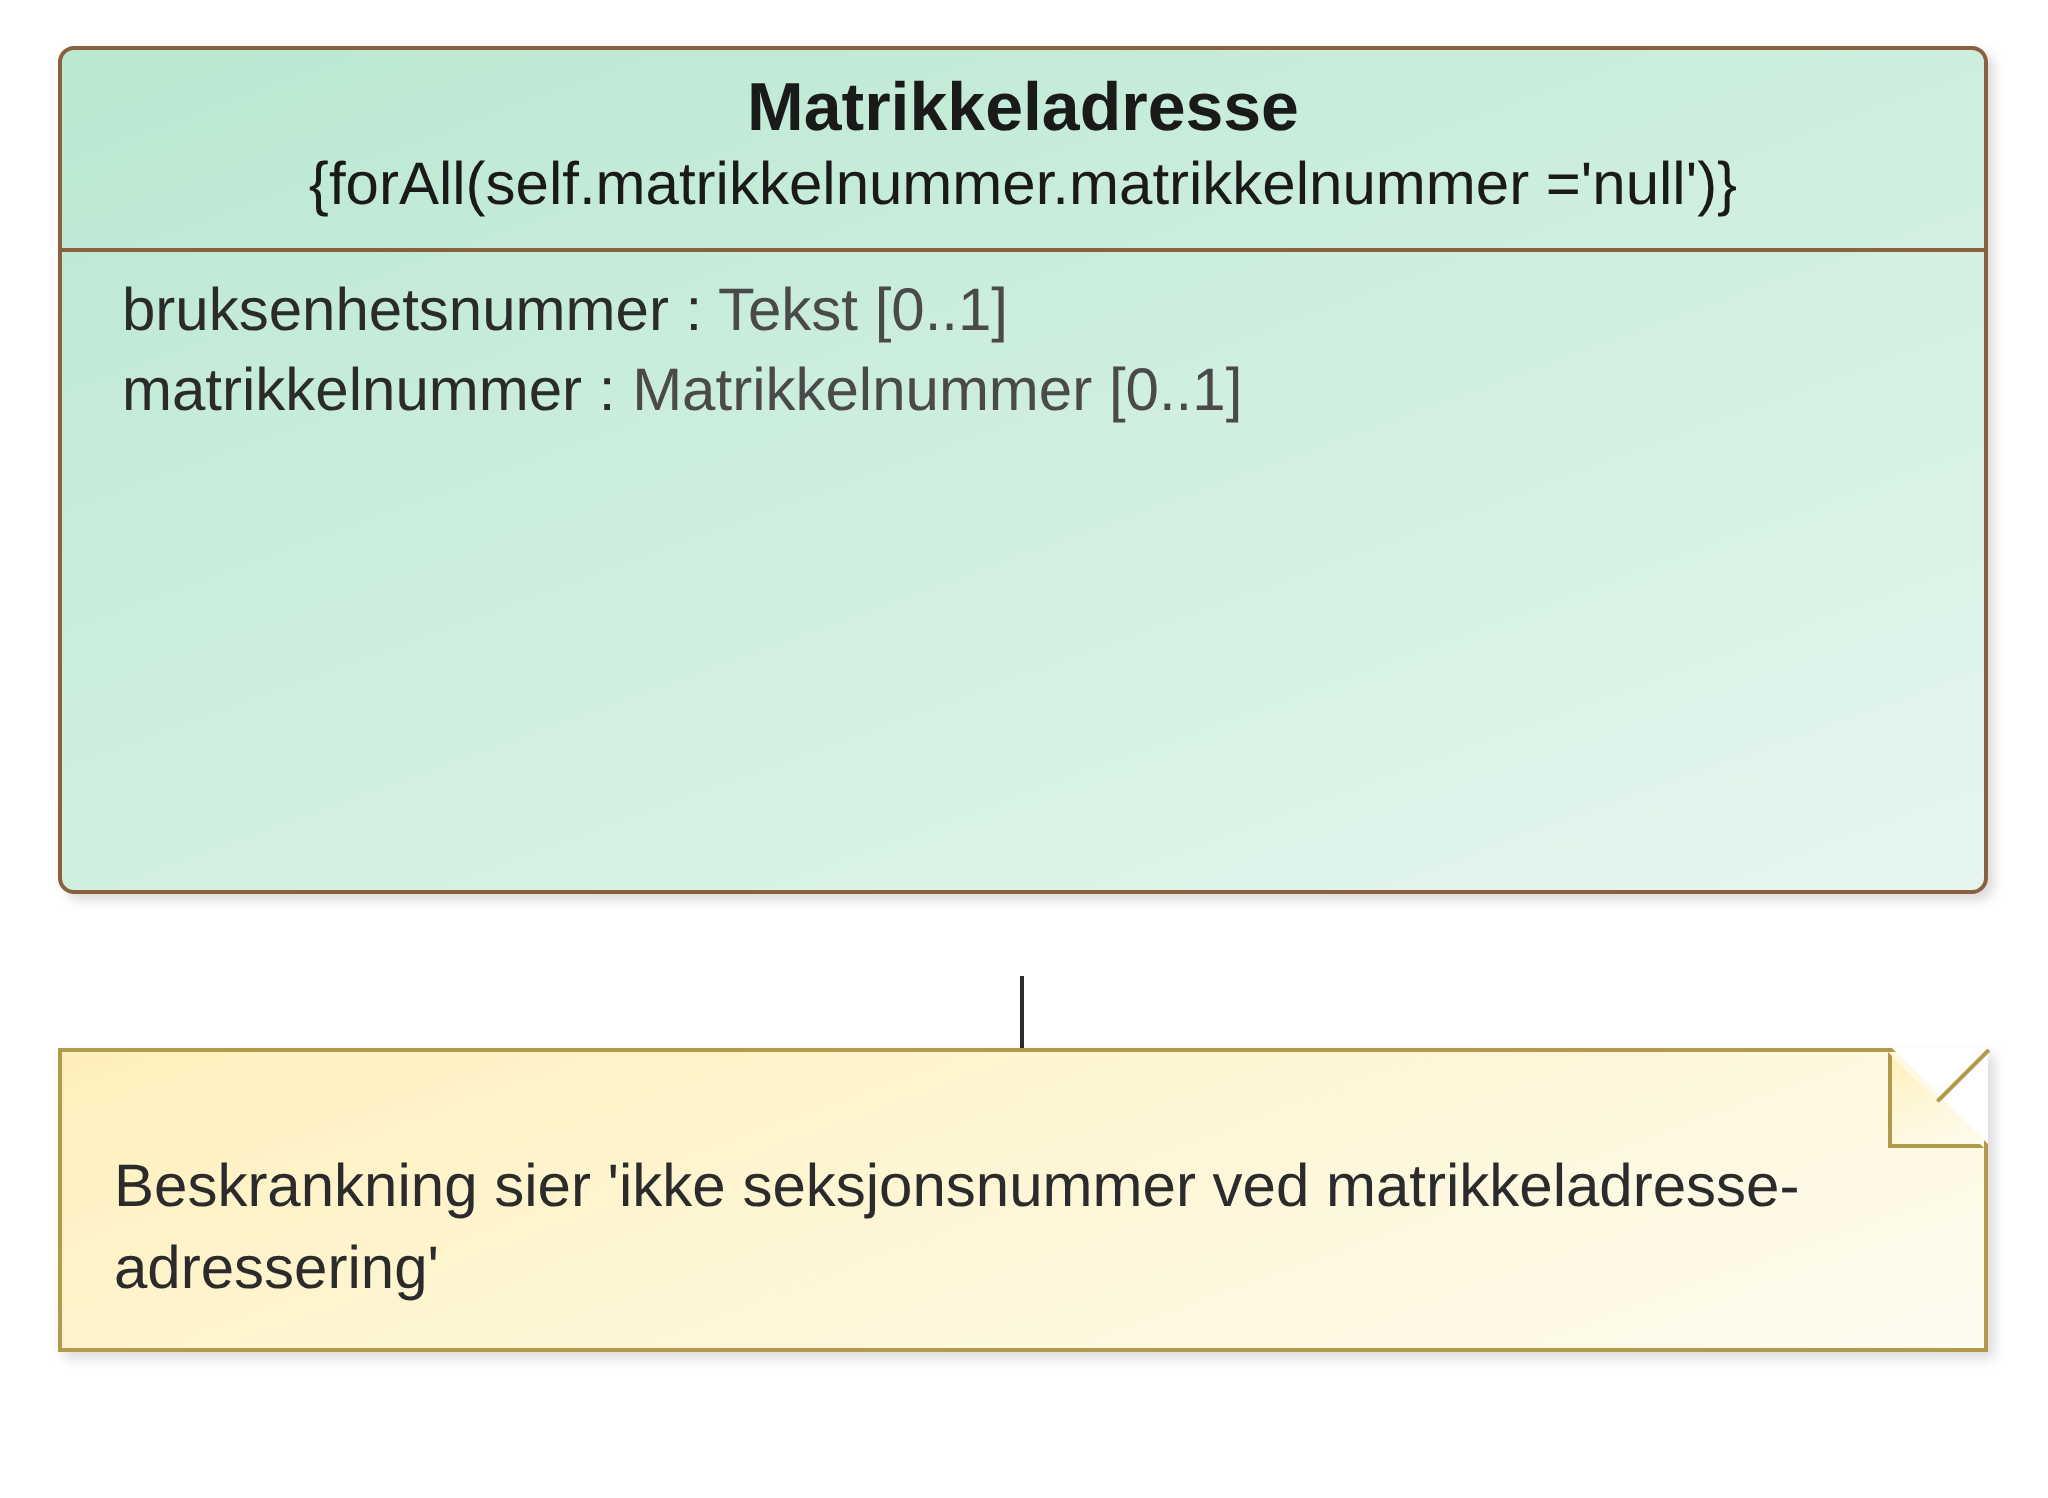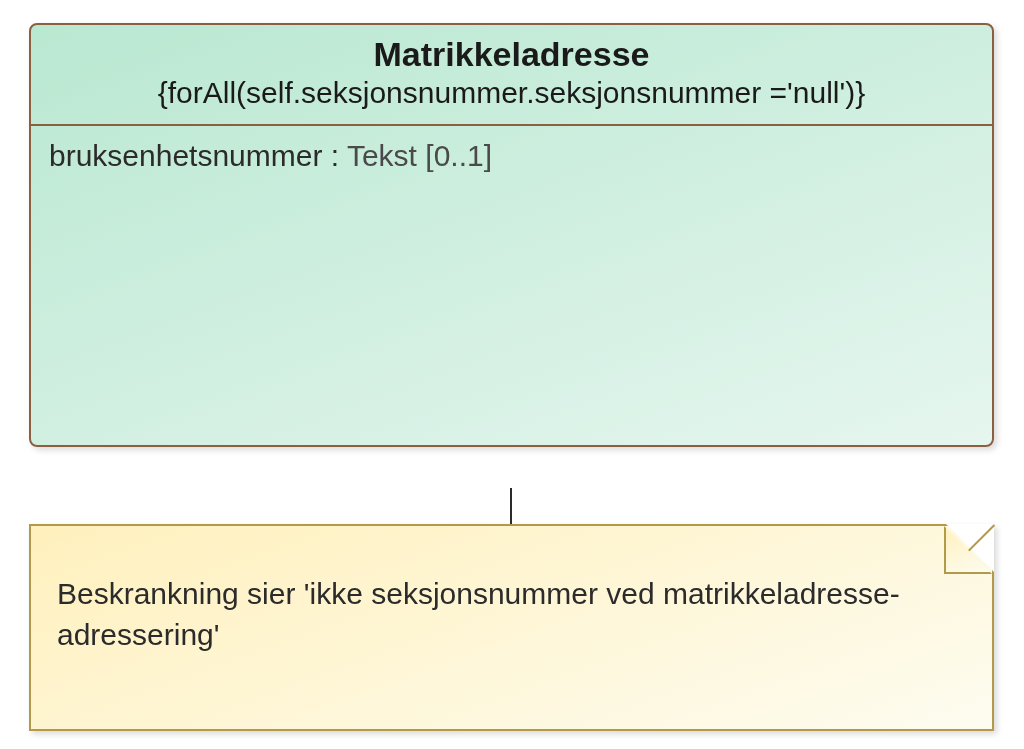--- a/index.html
+++ b/index.html
@@ -34,20 +34,21 @@
       color: #1a1a1a;
       margin-bottom: 2px;
     }
     .class-constraint {
       font-size: 30px;
       color: #1a1a1a;
     }
     .class-body {
       padding: 10px 18px;
       flex: 1;
+      margin-left: 12px;
     }
     .attribute {
       font-size: 30px;
       color: #2b2b2b;
       line-height: 1.32;
     }
     .attr-name { color: #2b2b2b; }
     .attr-type { color: #4a4a4a; }
 
     .connector {
@@ -57,21 +58,21 @@
       width: 2px;
       height: 37px;
       background: #2b2b2b;
     }
 
     .note {
       position: absolute;
       left: 29px;
       top: 524px;
       width: 965px;
-      height: 207px;
+      height: 152px;
       background: linear-gradient(160deg, #fff0bd 0%, #fdfcf0 100%);
       border: 2px solid #b29a4a;
       box-shadow: 3px 3px 6px rgba(0,0,0,0.15);
       padding: 48px 26px 10px 26px;
       font-size: 30px;
       color: #2b2b2b;
       line-height: 1.35;
     }
     .note-fold {
       position: absolute;
@@ -111,25 +112,28 @@
       transform-origin: right top;
       transform: rotate(-45deg) translateX(1px);
     }
   </style>
 </head>
 <body>
 
 <div class="uml-class">
   <div class="class-header">
     <div class="class-name">Matrikkeladresse</div>
-    <div class="class-constraint">{forAll(self.seksjonsnummer.seksjonsnummer ='null')}</div>
+    <div class="class-constraint">{forAll(self.matrikkelnummer.matrikkelnummer ='null')}</div>
   </div>
   <div class="class-body">
     <div class="attribute">
       <span class="attr-name">bruksenhetsnummer</span> : <span class="attr-type">Tekst</span> <span class="attr-type">[0..1]</span>
+    </div>
+    <div class="attribute">
+      <span class="attr-name">matrikkelnummer</span> : <span class="attr-type">Matrikkelnummer</span> <span class="attr-type">[0..1]</span>
     </div>
   </div>
 </div>
 
 <div class="connector"></div>
 
 <div class="note">
   <span>Beskrankning sier 'ikke seksjonsnummer ved matrikkeladresse-adressering'</span>
   <div class="note-fold">
     <div class="note-fold-diag"></div>

